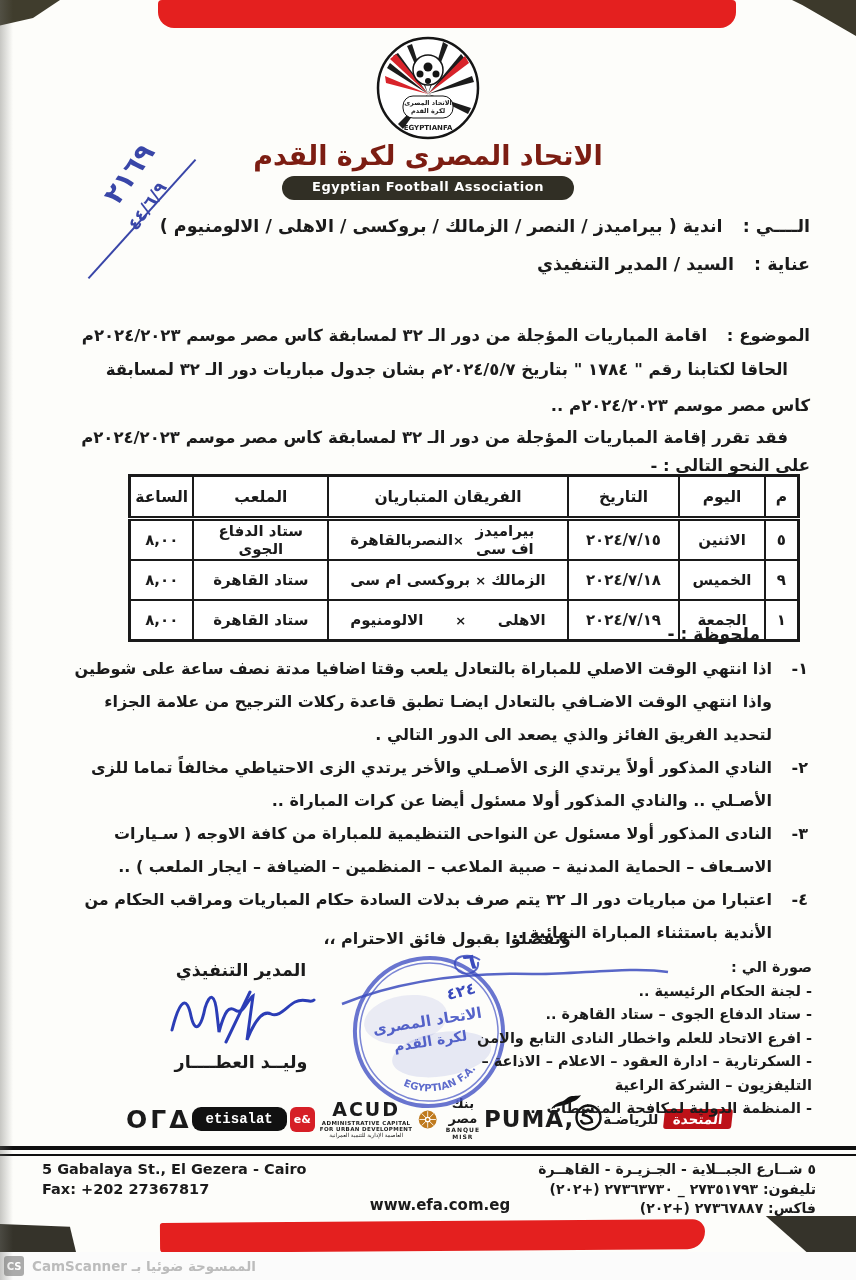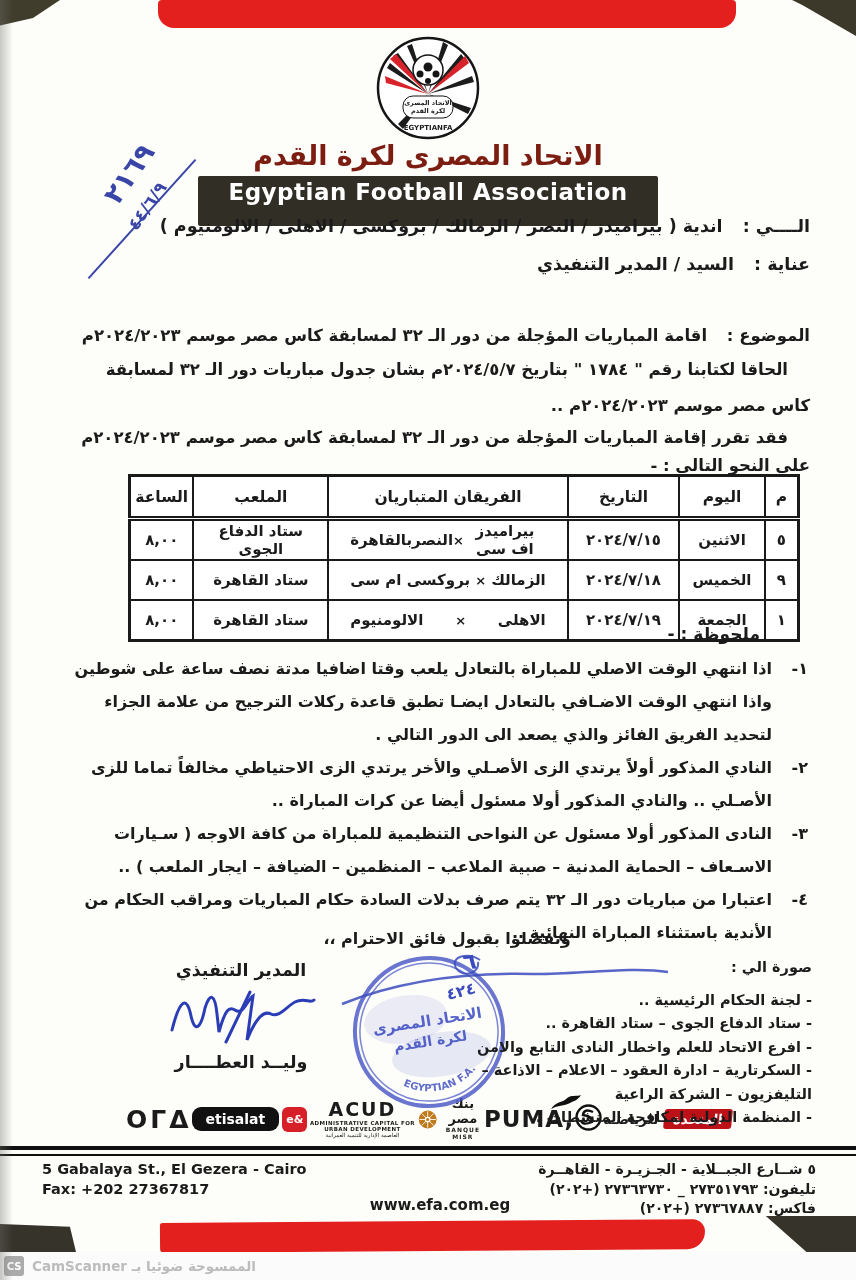--- a/index.html
+++ b/index.html
@@ -24,21 +24,21 @@
     clip-path:polygon(0 0,92% 10%,100% 100%,0 100%); }
   .corner-br { position:absolute; right:0; top:1216px; width:110px; height:36px; background:#35332a;
     clip-path:polygon(18% 0,100% 0,100% 100%,55% 100%); }
 
   
   .emblem { position:absolute; left:350px; top:34px; width:156px; text-align:center; }
   .title-ar { position:absolute; left:0; right:0; top:140px; text-align:center;
     font-size:27px; font-weight:bold; color:#7c1d12; direction:rtl; }
   .title-en-wrap { position:absolute; left:0; right:0; top:176px; text-align:center; }
   .title-en { display:inline-block; background:#312f25; color:#fff; font-weight:bold;
-    font-size:23px; padding:3px 30px 21px; border-radius:2px; letter-spacing:.5px; }
+    font-size:13px; padding:3px 30px 6px; border-radius:14px; letter-spacing:.5px; }
 
   
   .hw { position:absolute; color:#3946a8; font-weight:bold; z-index:4; }
   .hw-num  { left:96px;  top:158px; font-size:27px; transform:rotate(-55deg); }
   .hw-line { left:62px;  top:218px; width:160px; height:0; border-top:2.5px solid #3946a8; transform:rotate(-48deg); }
   .hw-date { left:120px; top:196px; font-size:17px; transform:rotate(-55deg); letter-spacing:2px; }
 
   
   .ar { direction:rtl; font-weight:bold; }
   .line { position:absolute; right:46px; left:46px; text-align:right; }
@@ -68,40 +68,40 @@
   .note { display:flex; font-weight:bold; font-size:16px; line-height:33px; text-align:right; }
   .note .n { min-width:36px; }
   .note .t { flex:1; }
 
   .closing { position:absolute; top:929px; left:322px; width:250px; text-align:center;
     font-size:16px; font-weight:bold; direction:rtl; }
 
   
   .copies { position:absolute; top:956px; right:44px; width:352px; direction:rtl;
     font-size:14.5px; font-weight:bold; line-height:23.5px; z-index:2; }
-  .copies .h { margin-bottom:9px; }
+  .copies .h { margin-bottom:0; }
 
   
   .sig { position:absolute; top:960px; left:126px; width:230px; text-align:center;
     direction:rtl; z-index:2; }
   .sig-title { font-size:17.5px; font-weight:bold; }
   .sig-name  { font-size:17.5px; font-weight:bold; margin-top:2px; }
 
   
   .stamp { position:absolute; top:946px; left:338px; width:182px; height:172px;
     transform:rotate(-9deg); z-index:1; }
   .pen { position:absolute; top:942px; left:330px; z-index:3; }
 
   
   .sponsors { position:absolute; top:1094px; left:126px; width:606px; height:50px;
     display:flex; align-items:center; justify-content:space-between; direction:ltr; }
   .ora { font-size:25px; font-weight:bold; letter-spacing:3px; }
   .etis { display:flex; align-items:center; gap:3px; }
   .etis-pill { background:#111; color:#fff; font-weight:bold; font-size:14px;
-    padding:4px 14px; border-radius:9px; }
+    padding:4px 14px; border-radius:9px;font-family:Liberation Mono, monospace; }
   .etis-sq { background:#d61f26; color:#fff; font-weight:bold; font-size:11px;
     width:25px; height:25px; border-radius:6px; display:flex; align-items:center; justify-content:center; }
   .acud { text-align:center; line-height:1.1; }
   .acud-big { font-size:19px; font-weight:bold; letter-spacing:2px; }
   .acud-s1 { font-size:5.5px; font-weight:bold; letter-spacing:.4px; }
   .acud-s2 { font-size:5.5px; direction:rtl; }
   .banque { display:flex; align-items:center; gap:5px; }
   .banque-txt { text-align:center; line-height:1.15; }
   .banque-ar { font-size:13px; font-weight:bold; direction:rtl; }
   .banque-en { font-size:6px; font-weight:bold; letter-spacing:1px; }

